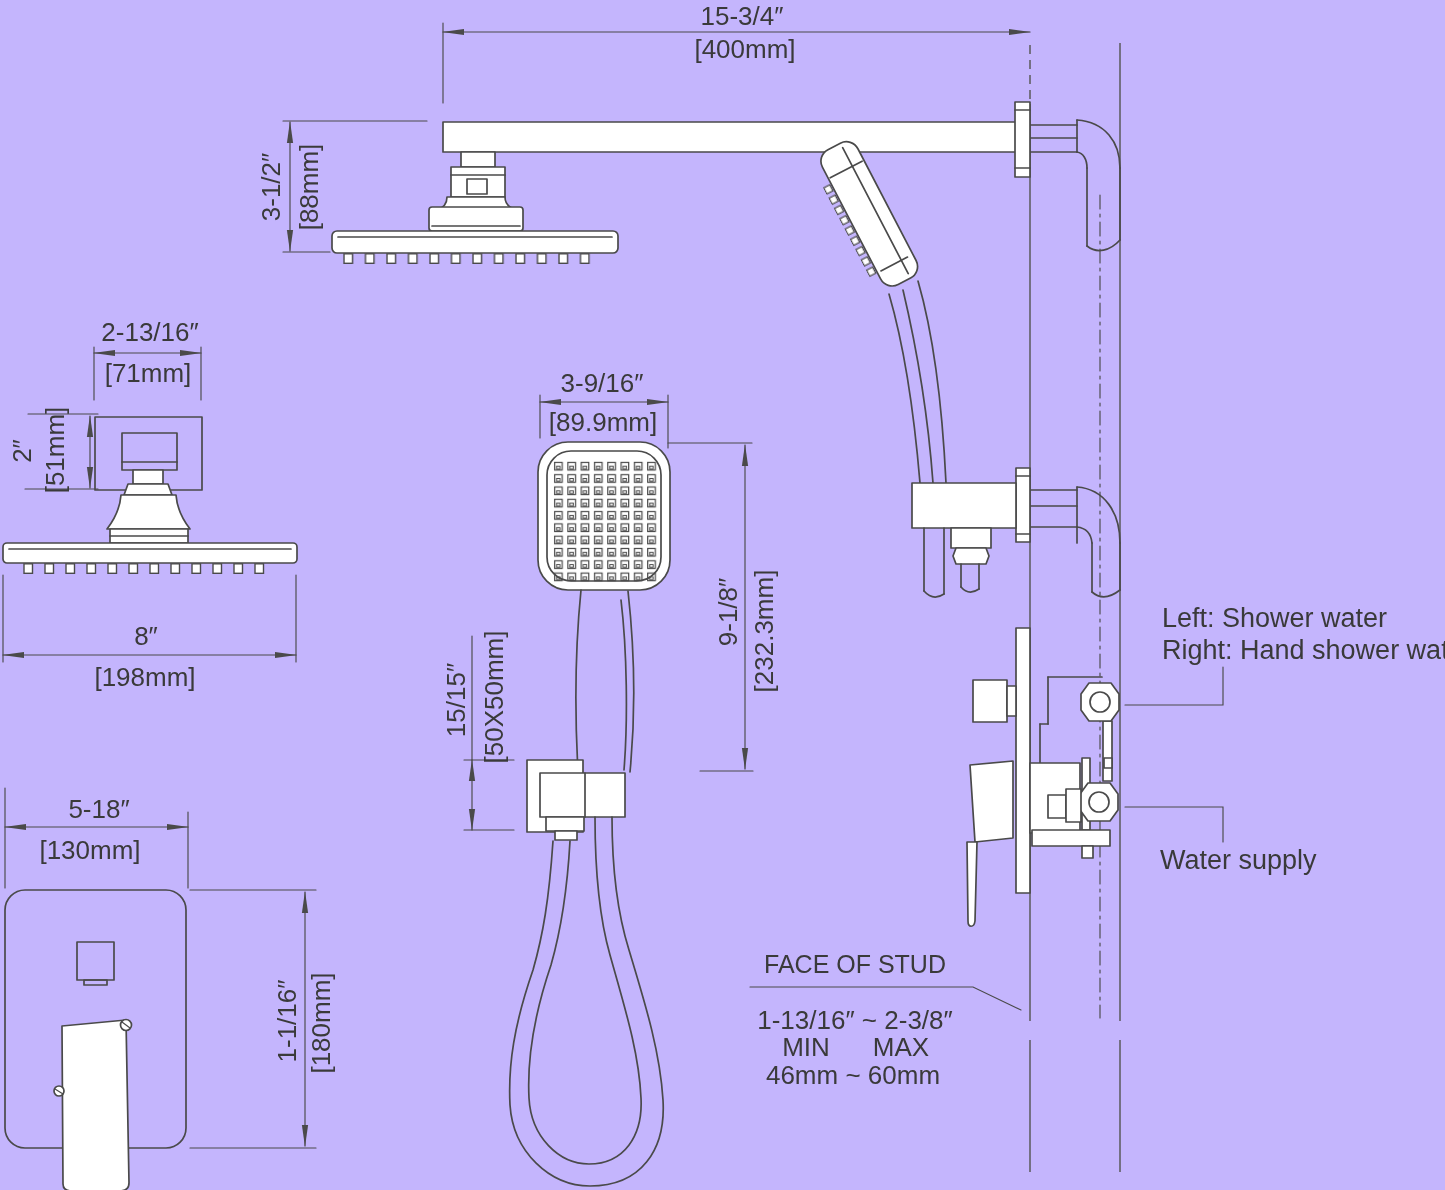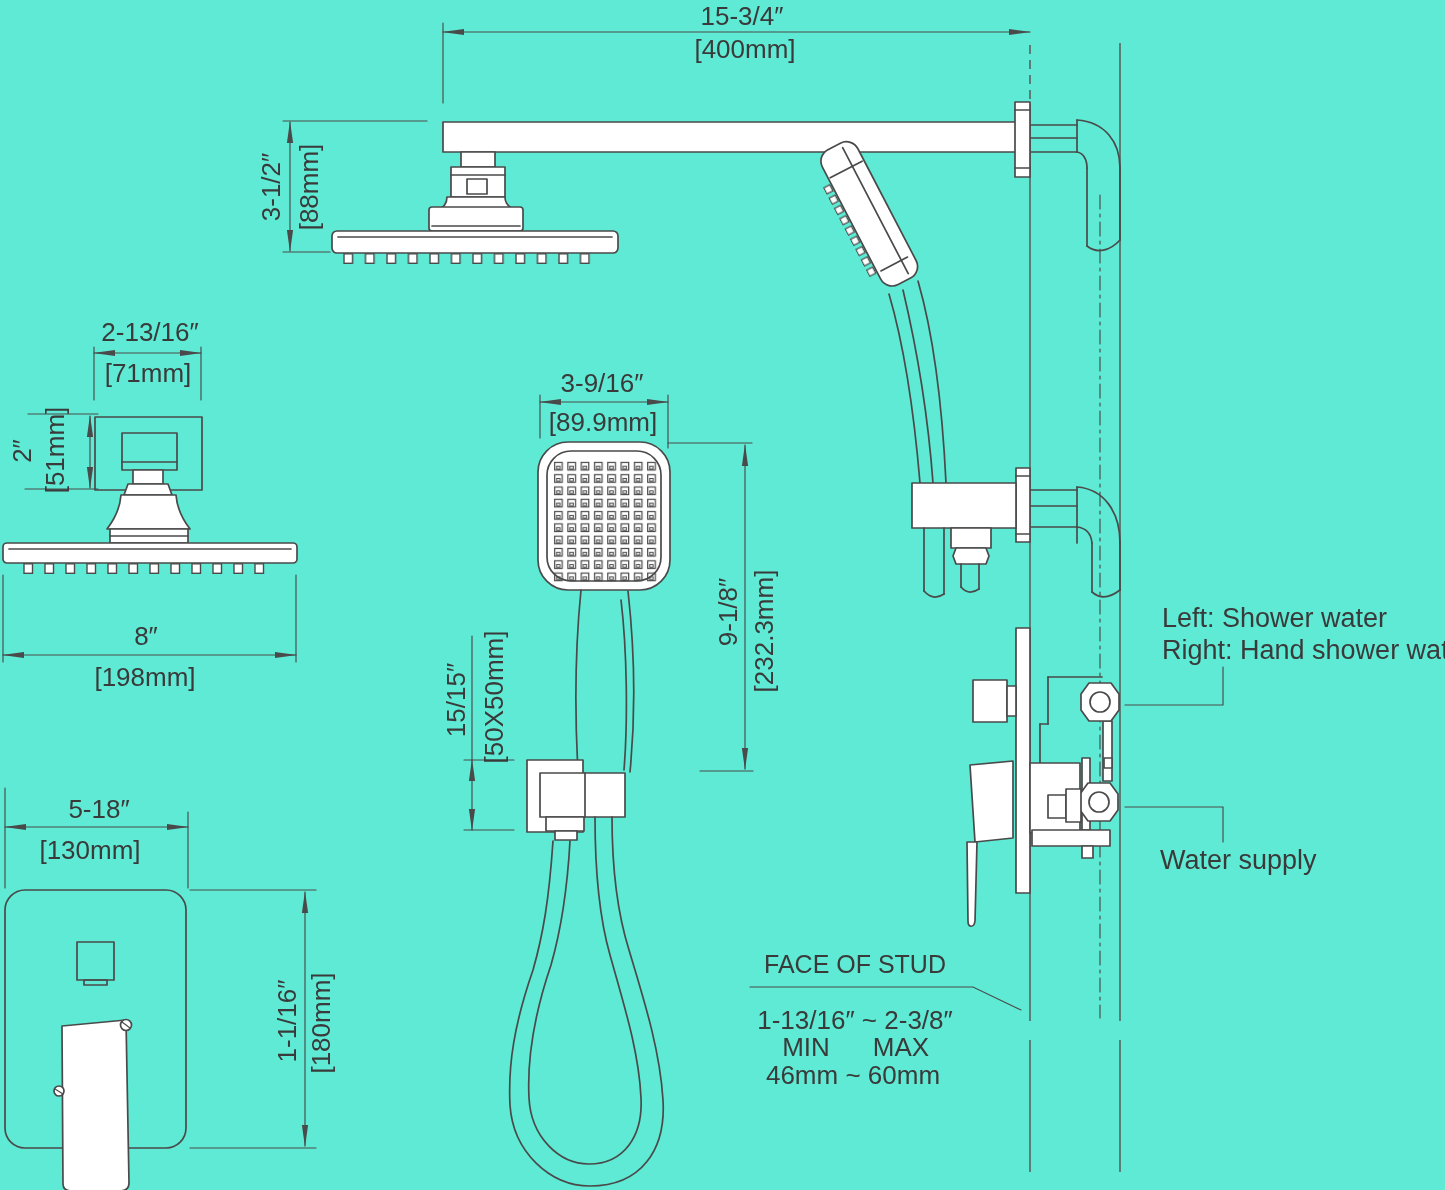--- a/index.html
+++ b/index.html
@@ -1,16 +1,16 @@
 <!DOCTYPE html>
 <html><head>
 <meta charset="utf-8">
 <style>
   html,body{margin:0;padding:0;background:#ffffff;}
-  .stage{width:1445px;height:1190px;position:relative;background:#5eead4;overflow:hidden;}
+  .stage{width:1445px;height:1190px;position:relative;background:#c4b5fd;overflow:hidden;}
   svg{display:block;}
   text{font-family:"Liberation Sans","DejaVu Sans",sans-serif;fill:#3a3a3a;}
   .dim{font-size:26px;}
   .note{font-size:27px;}
   .small{font-size:25px;}
   .obj{stroke:#4a4a4a;stroke-width:1.7;fill:none;stroke-linejoin:round;stroke-linecap:round;}
   .objw{stroke:#4a4a4a;stroke-width:1.7;fill:#ffffff;stroke-linejoin:round;}
   .thin{stroke:#4a4a4a;stroke-width:1.15;fill:none;stroke-linecap:round;}
   .wall{stroke:#5a5a5a;stroke-width:1.5;fill:none;}
 </style>

